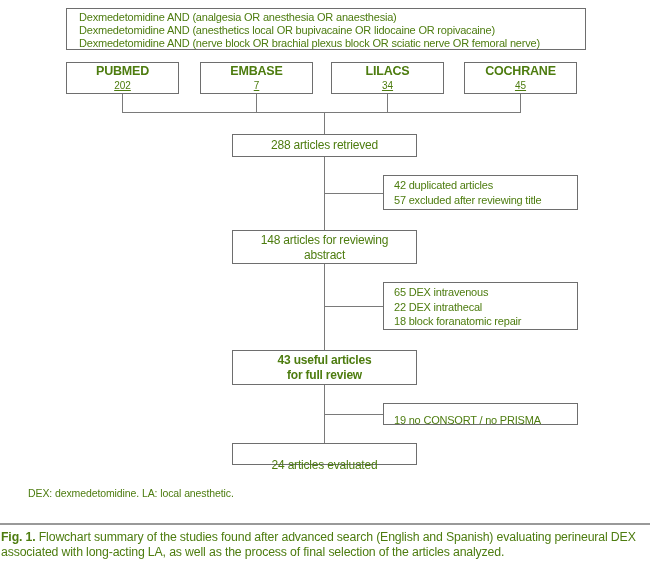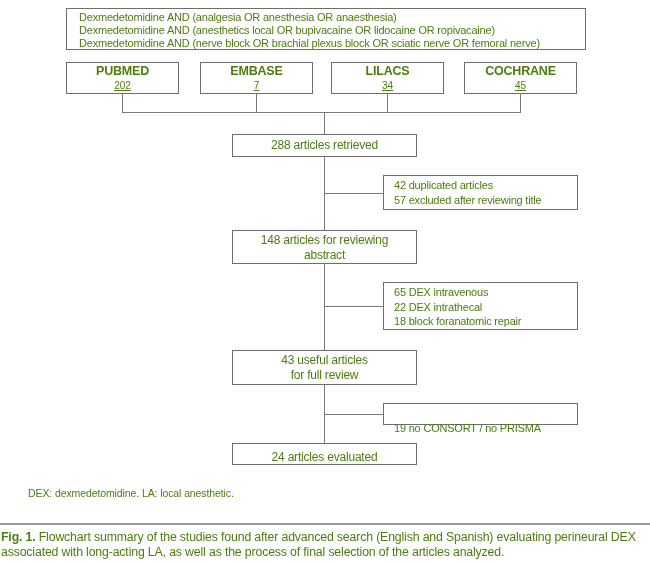--- a/index.html
+++ b/index.html
@@ -137,41 +137,41 @@
 
   <div class="box flow-box flow-single" style="top:134px; height:23px;">
     <div class="line">288 articles retrieved</div>
   </div>
 
   <div class="box flow-box flow-double" style="top:230px; height:34px;">
     <div class="line">148 articles for reviewing</div>
     <div class="line">abstract</div>
   </div>
 
-  <div class="box flow-box flow-double" style="top:350px; height:35px;">
+  <div class="box flow-box flow-double" style="top:350px; height:35px;font-weight:bold;">
     <div class="line">43 useful articles</div>
     <div class="line">for full review</div>
   </div>
 
-  <div class="box flow-box flow-single" style="top:443px; height:22px; padding-top:6px;">
+  <div class="box flow-box flow-single" style="top:443px; height:22px; padding-top:14px;">
     <div class="line">24 articles evaluated</div>
   </div>
 
   <div class="box excl-box" style="top:175px; height:35px;">
     <div>42 duplicated articles</div>
     <div>57 excluded after reviewing title</div>
   </div>
 
   <div class="box excl-box" style="top:282px; height:48px;">
     <div>65 DEX intravenous</div>
     <div>22 DEX intrathecal</div>
     <div>18 block foranatomic repair</div>
   </div>
 
-  <div class="box excl-box" style="top:403px; height:22px; padding-top:17px;">
+  <div class="box excl-box" style="top:403px; height:22px; padding-top:9px;">
     <div>19 no CONSORT / no PRISMA</div>
   </div>
 
   <div class="footnote">DEX: dexmedetomidine. LA: local anesthetic.</div>
 
   <div class="separator"></div>
 
   <div class="caption">
     <span class="fig-label">Fig. 1.</span><span> Flowchart summary of the studies found after advanced search (English and Spanish) evaluating perineural DEX associated with long-acting LA, as well as the process of final selection of the articles analyzed.</span>
   </div>

